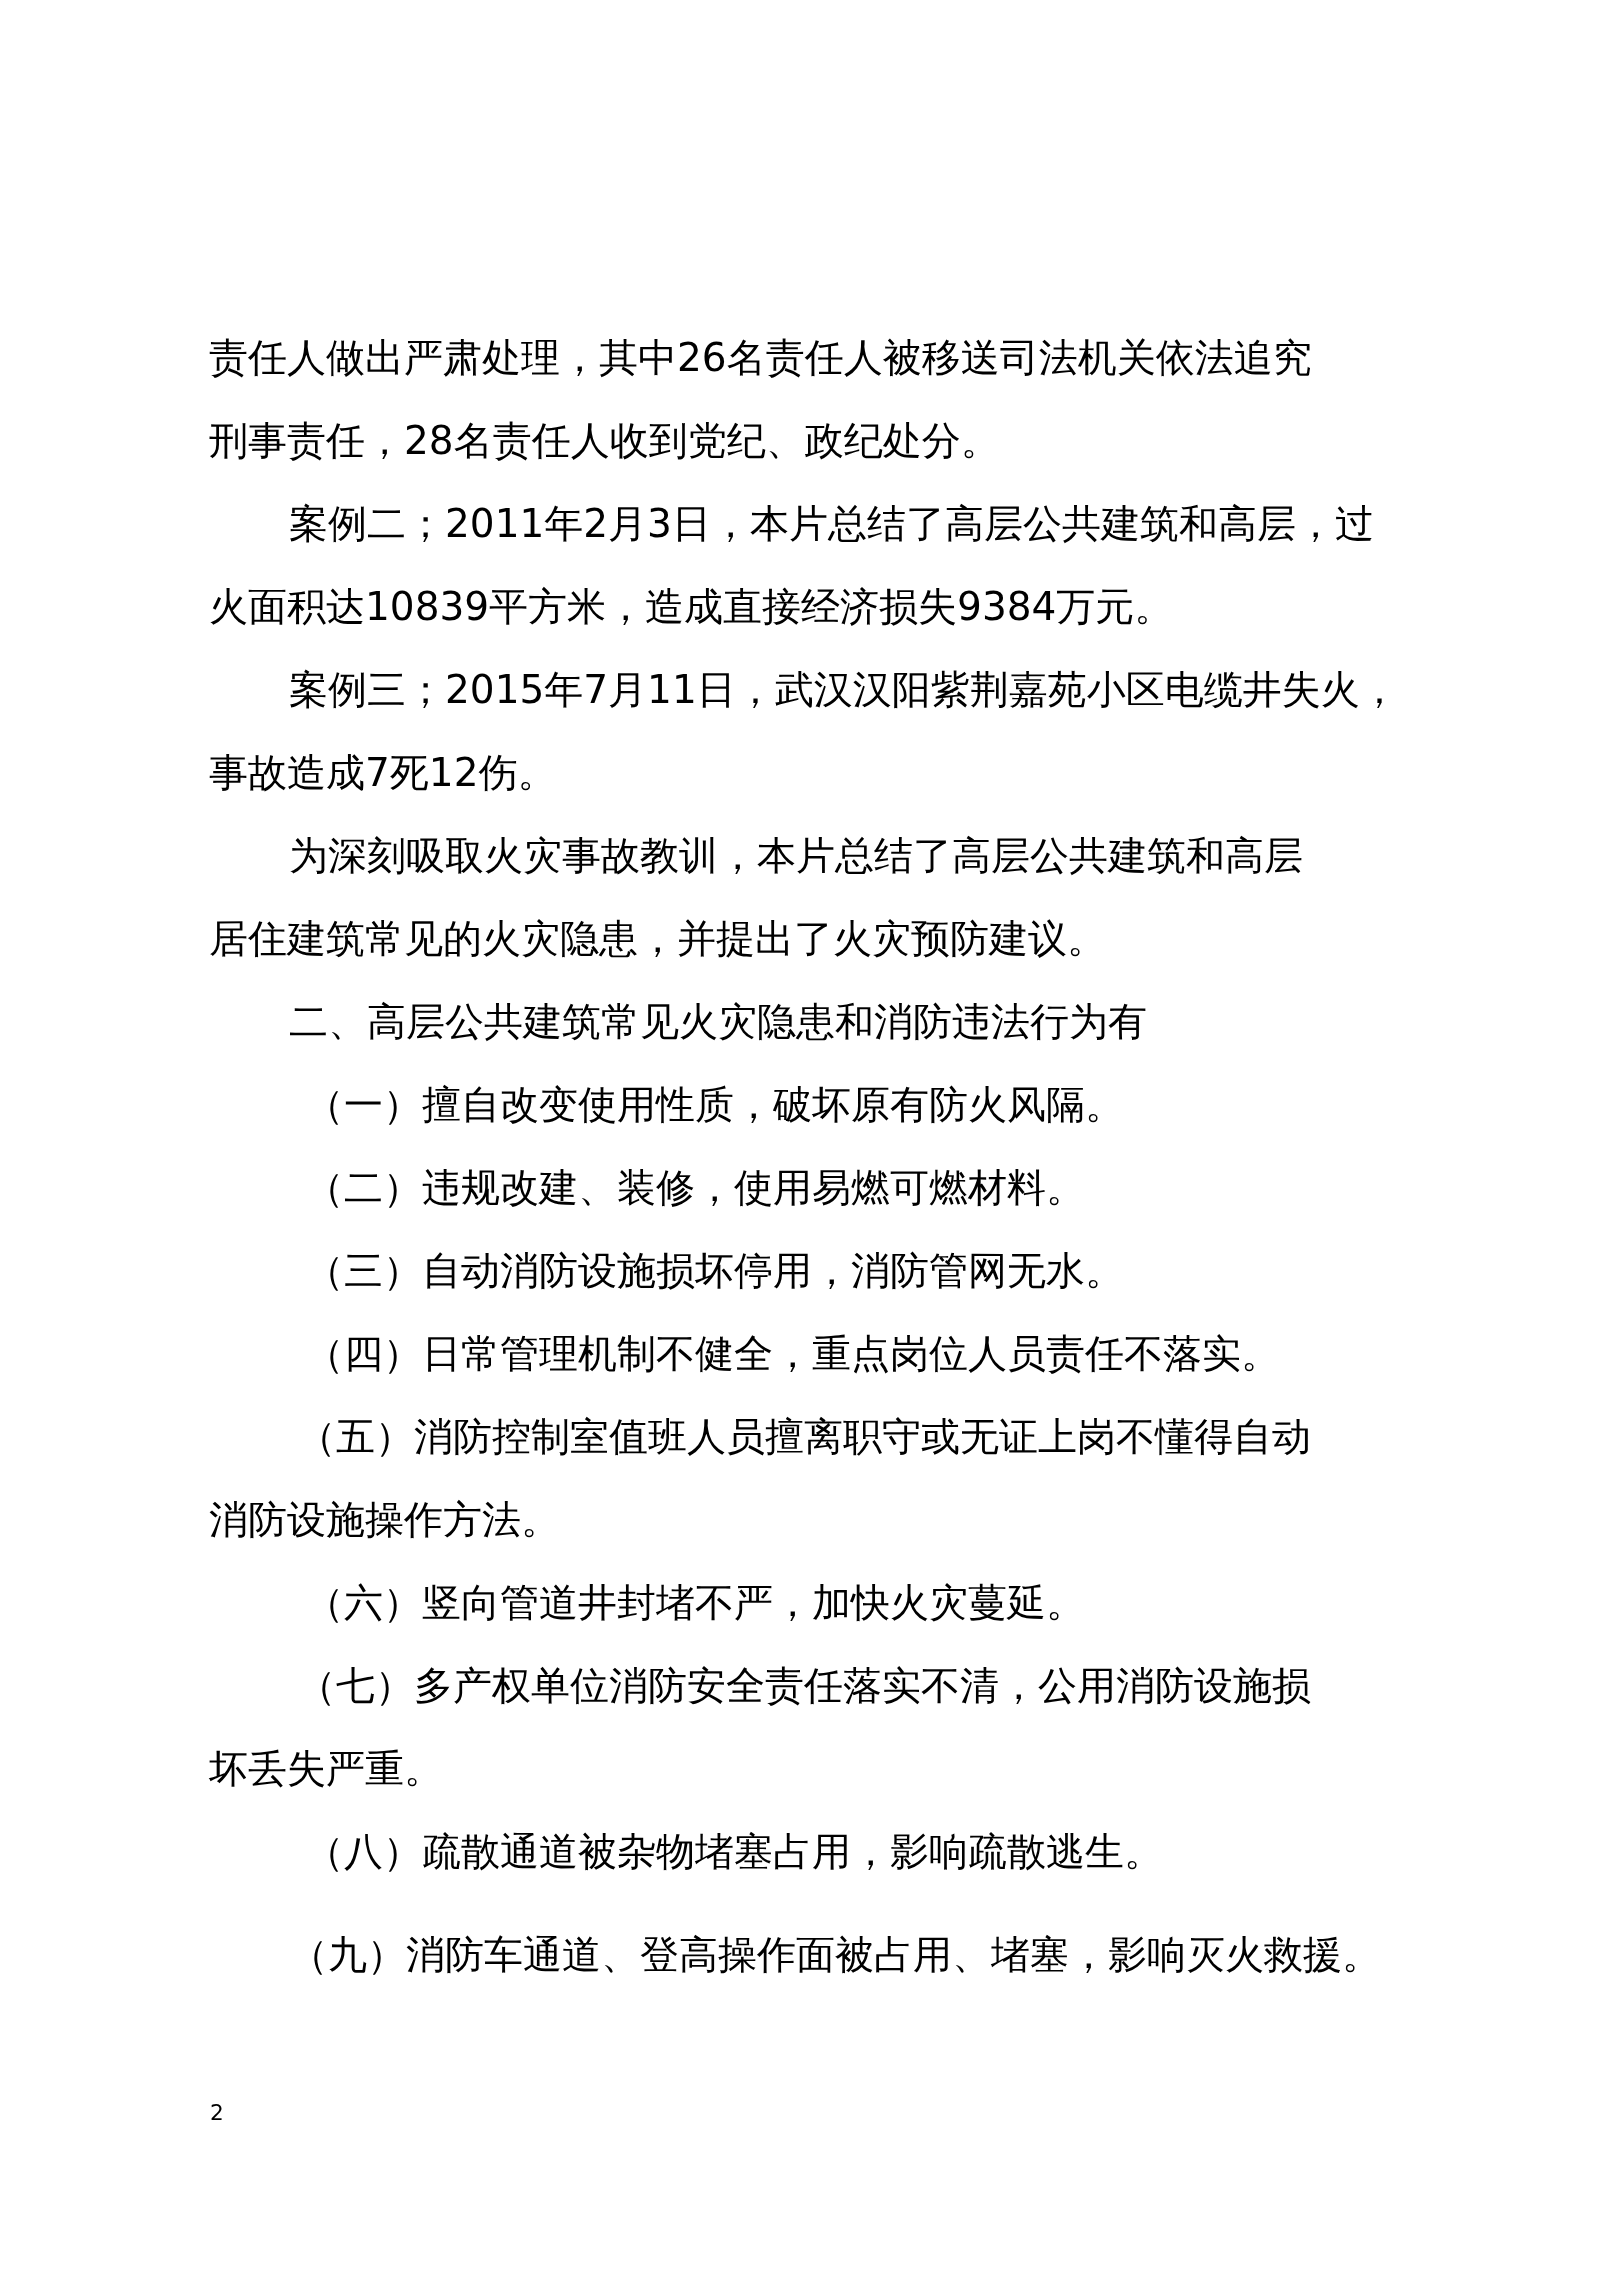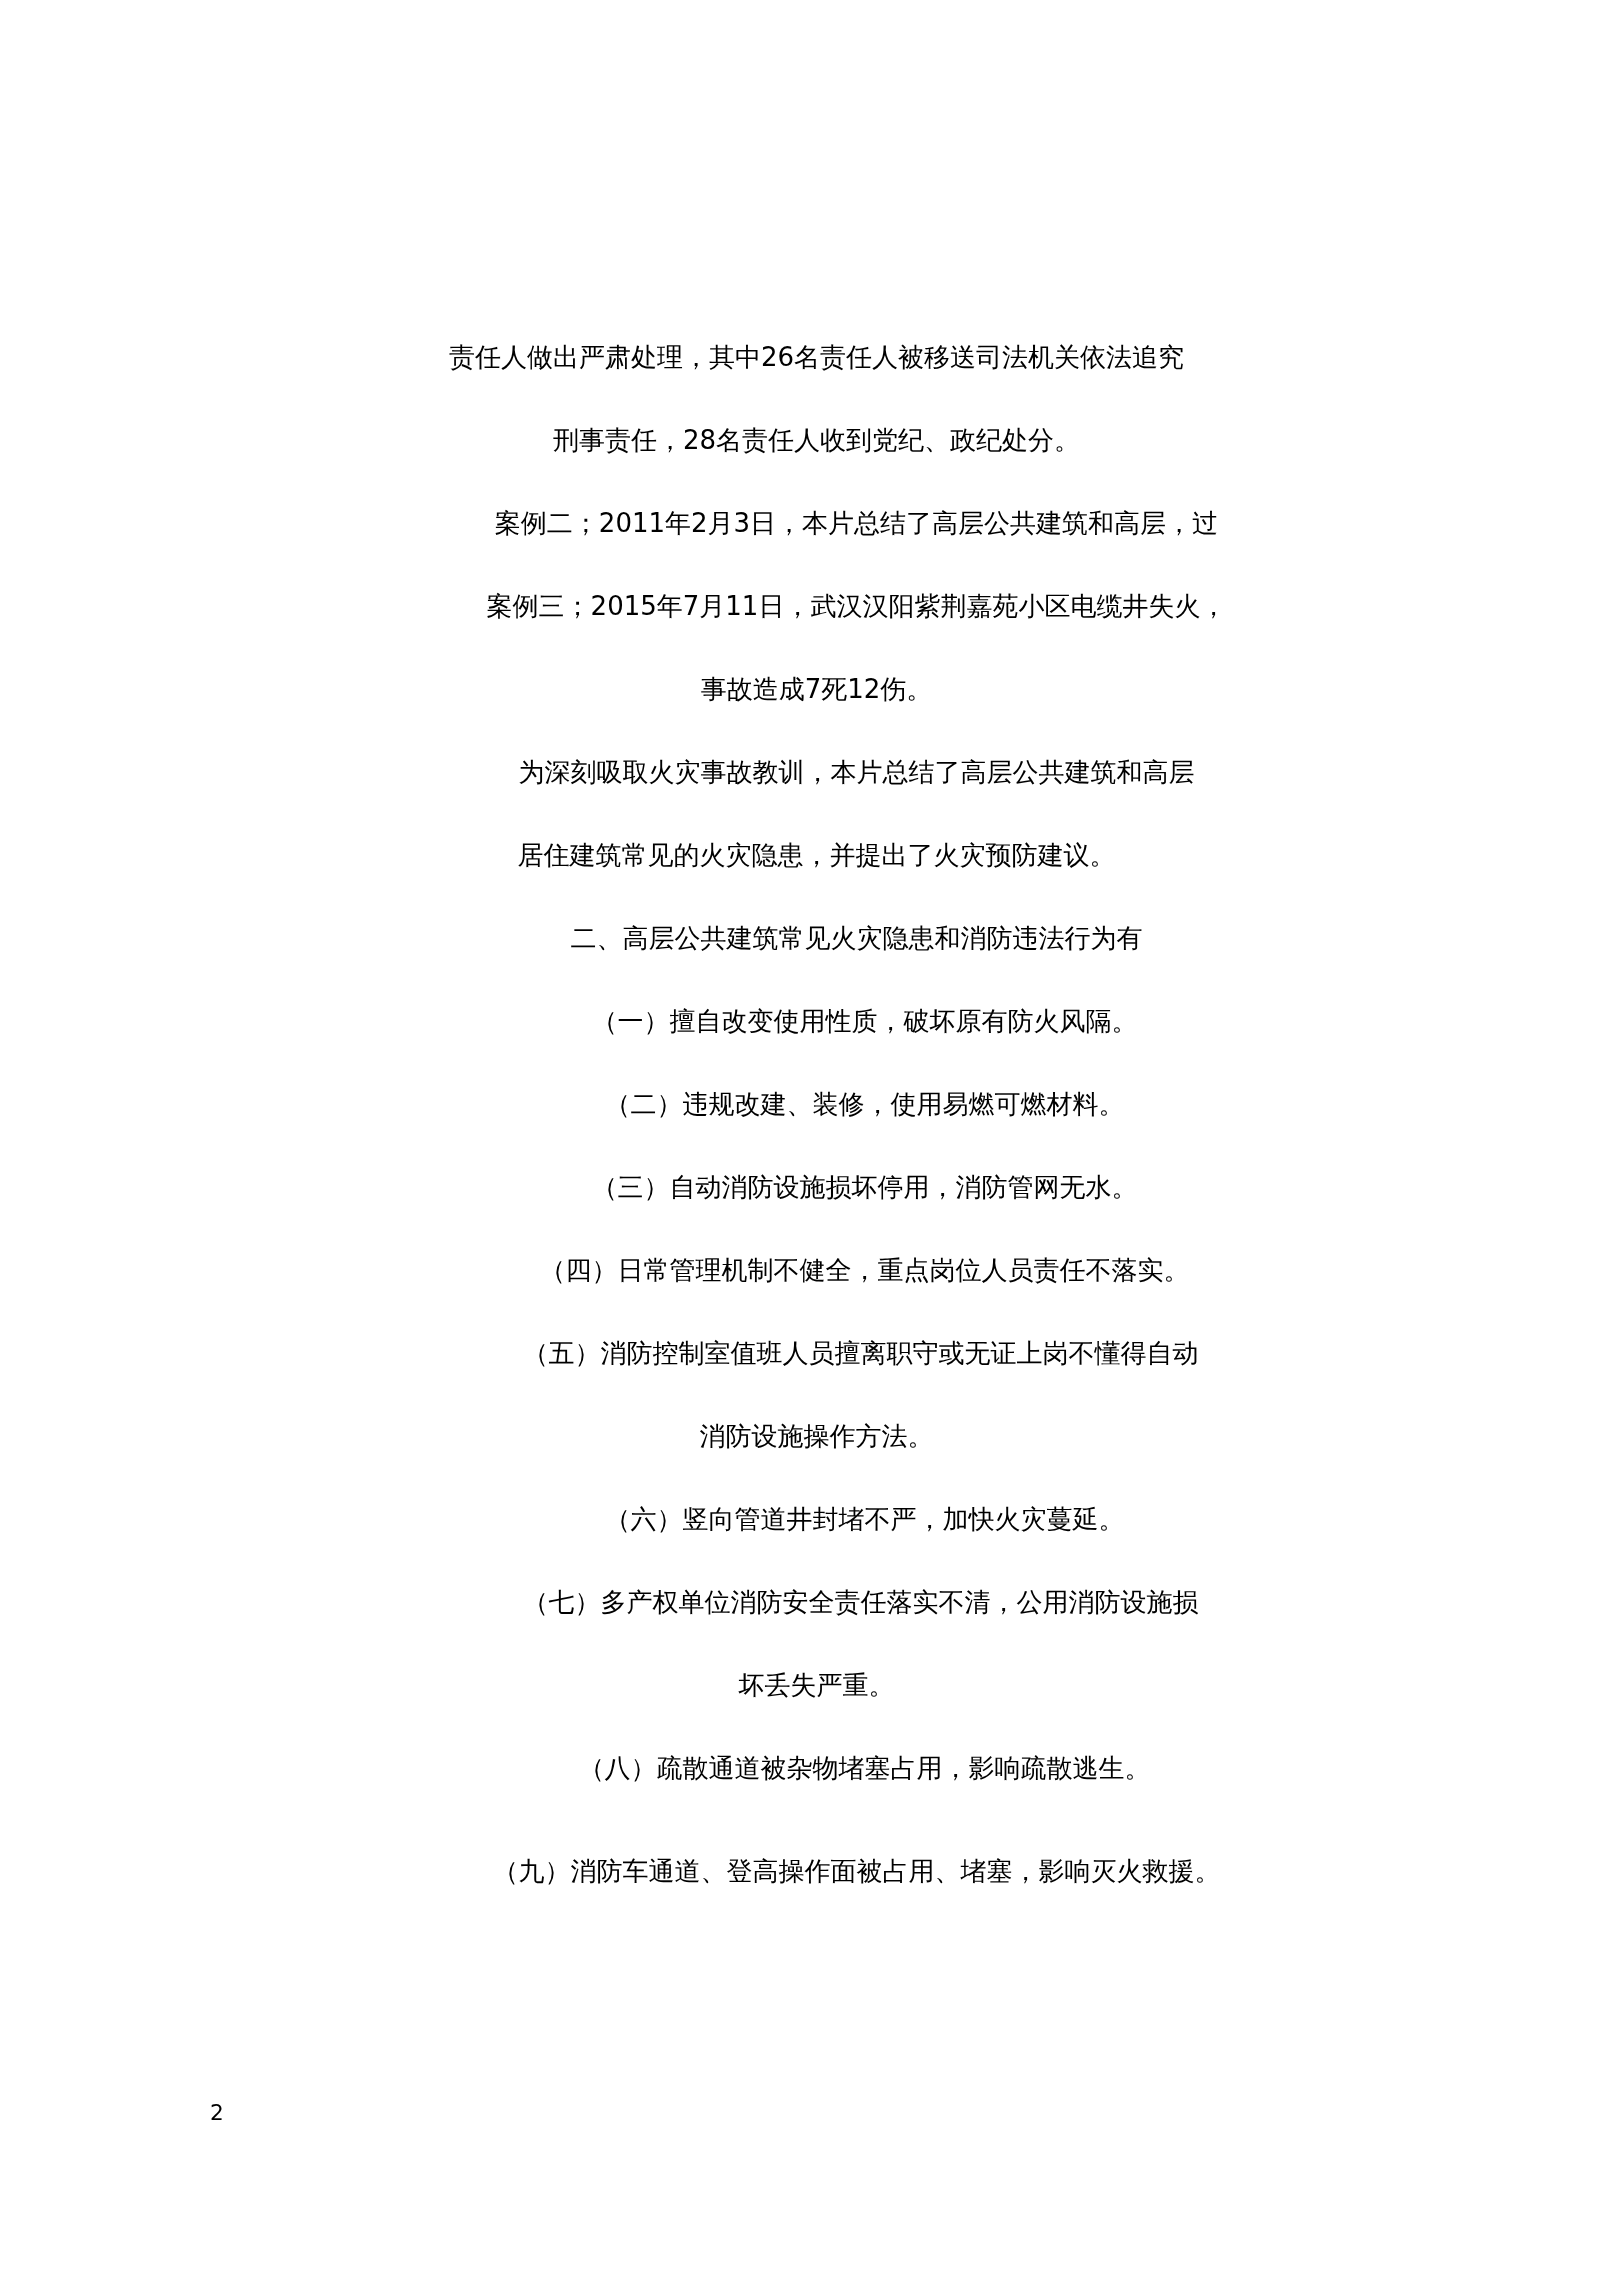--- a/index.html
+++ b/index.html
@@ -25,24 +25,23 @@
     }
     .body-text {
       position: absolute;
       left: 209px;
       top: 330px;
       width: 1215px;
     }
     .line {
       height: 83px;
       line-height: 55px;
-      font-size: 26px;
+      font-size: 39px;
       white-space: nowrap;
       letter-spacing: 0px;
-      text-align: center;
     }
     .indent { padding-left: 80px; }
     .indent-small { padding-left: 96px; }
     .indent-mid { padding-left: 88px; }
     .indent-tight { padding-left: 80px; margin-top: 20px; }
     .page-number {
       position: absolute;
       left: 210px;
       top: 2100px;
       font-size: 21.6px;
@@ -50,20 +49,21 @@
     }
   </style>
 </head>
 <body>
 
 <div class="page">
   <div class="body-text">
     <div class="line">责任人做出严肃处理，其中26名责任人被移送司法机关依法追究</div>
     <div class="line">刑事责任，28名责任人收到党纪、政纪处分。</div>
     <div class="line indent">案例二；2011年2月3日，本片总结了高层公共建筑和高层，过</div>
+    <div class="line">火面积达10839平方米，造成直接经济损失9384万元。</div>
     <div class="line indent">案例三；2015年7月11日，武汉汉阳紫荆嘉苑小区电缆井失火，</div>
     <div class="line">事故造成7死12伤。</div>
     <div class="line indent">为深刻吸取火灾事故教训，本片总结了高层公共建筑和高层</div>
     <div class="line">居住建筑常见的火灾隐患，并提出了火灾预防建议。</div>
     <div class="line indent">二、高层公共建筑常见火灾隐患和消防违法行为有</div>
     <div class="line indent-small">（一）擅自改变使用性质，破坏原有防火风隔。</div>
     <div class="line indent-small">（二）违规改建、装修，使用易燃可燃材料。</div>
     <div class="line indent-small">（三）自动消防设施损坏停用，消防管网无水。</div>
     <div class="line indent-small">（四）日常管理机制不健全，重点岗位人员责任不落实。</div>
     <div class="line indent-mid">（五）消防控制室值班人员擅离职守或无证上岗不懂得自动</div>

